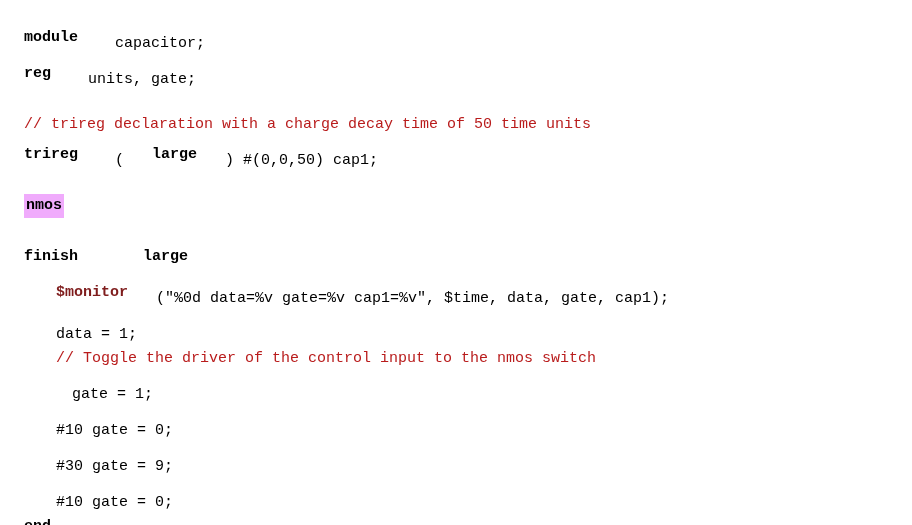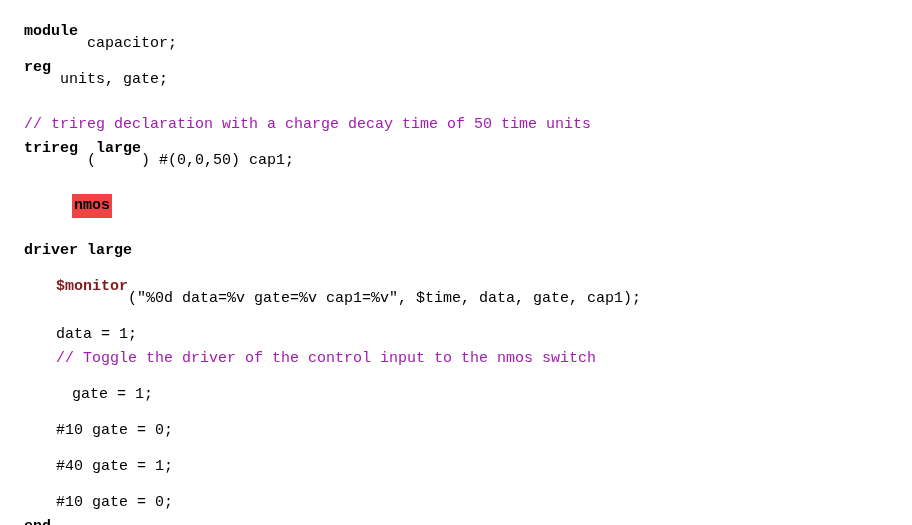--- a/index.html
+++ b/index.html
@@ -18,44 +18,44 @@
       min-height: 525px;
     }
 
     .code-block {
       color: #000000;
     }
 
     .line {
       display: flex;
       flex-wrap: wrap;
-      align-items: flex-start;
+      align-items: center;
       white-space: pre;
+      gap: 28px;
     }
 
     .keyword-bold {
       font-weight: bold;
       color: #000000;
     }
 
     .keyword-highlight {
-      background-color: #ef4444;
+      background-color: #f0abfc;
       font-weight: bold;
       color: #000000;
       padding: 0 2px;
-      margin-left: 48px;
     }
 
     .system-task {
       font-weight: bold;
       color: #7f1d1d;
     }
 
     .comment {
-      color: #a21caf;
+      color: #b91c1c;
     }
 
     .normal {
       color: #000000;
       margin-top: 12px;
     }
 
     .indent1 {
       padding-left: 32px;
     }
@@ -93,21 +93,21 @@
 
   <div class="blank-line"></div>
 
   <div class="line">
     <span class="keyword-highlight">nmos</span>
   </div>
 
   <div class="blank-line"></div>
 
   <div class="line">
-    <span class="keyword-bold">driver</span><span class="normal"> </span><span class="keyword-bold">large</span>
+    <span class="keyword-bold">finish</span><span class="normal"> </span><span class="keyword-bold">large</span>
   </div>
 
   <div class="line indent1">
     <span class="system-task">$monitor</span><span class="normal">("%0d data=%v gate=%v cap1=%v", $time, data, gate, cap1);</span>
   </div>
 
   <div class="line indent1">
     <span class="normal">data = 1;</span>
   </div>
 
@@ -117,21 +117,21 @@
 
   <div class="line indent2">
     <span class="normal">gate = 1;</span>
   </div>
 
   <div class="line indent1">
     <span class="normal">#10 gate = 0;</span>
   </div>
 
   <div class="line indent1">
-    <span class="normal">#40 gate = 1;</span>
+    <span class="normal">#30 gate = 9;</span>
   </div>
 
   <div class="line indent1">
     <span class="normal">#10 gate = 0;</span>
   </div>
 
 
   <div class="line">
     <span class="keyword-bold">end</span>
   </div>

